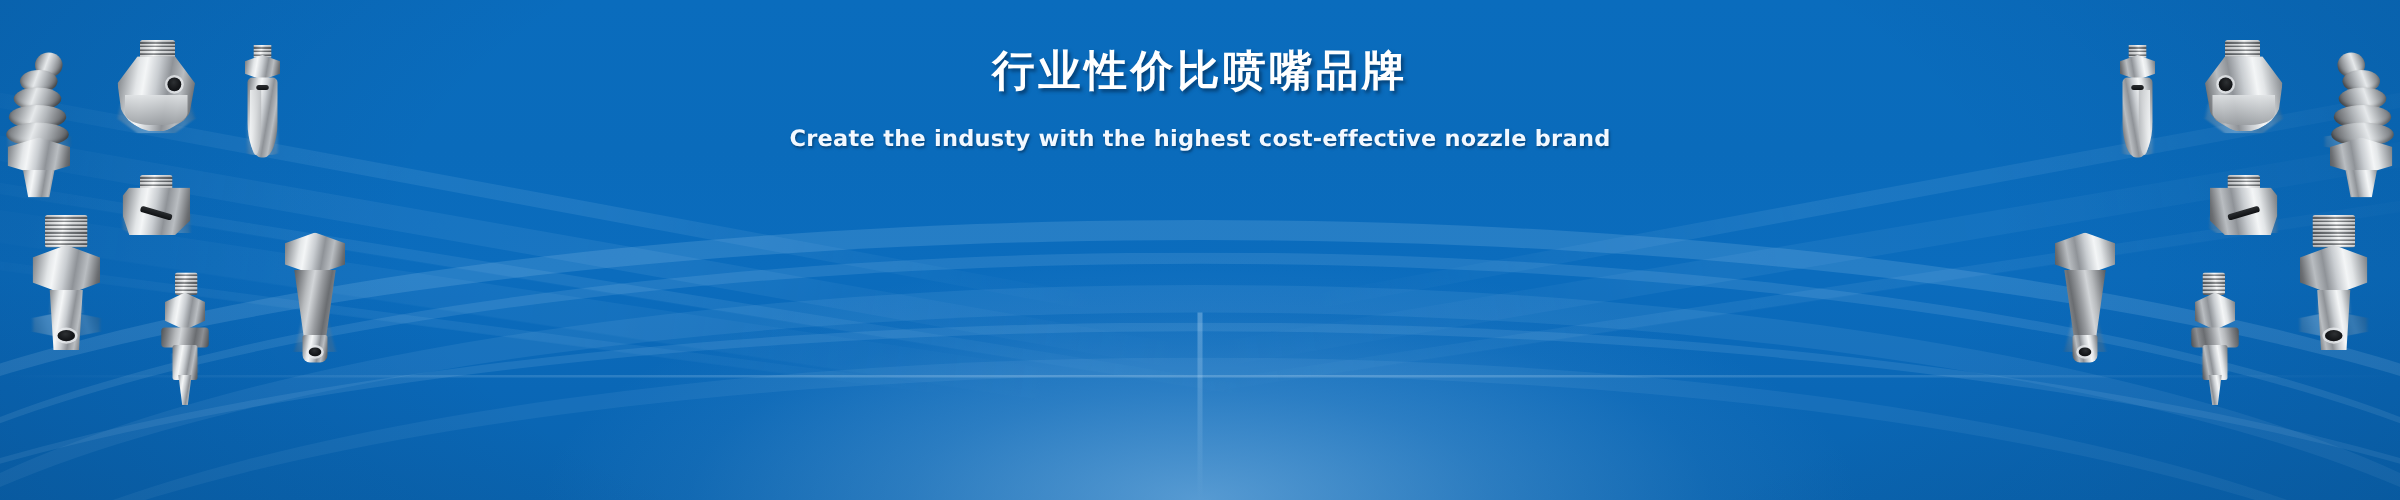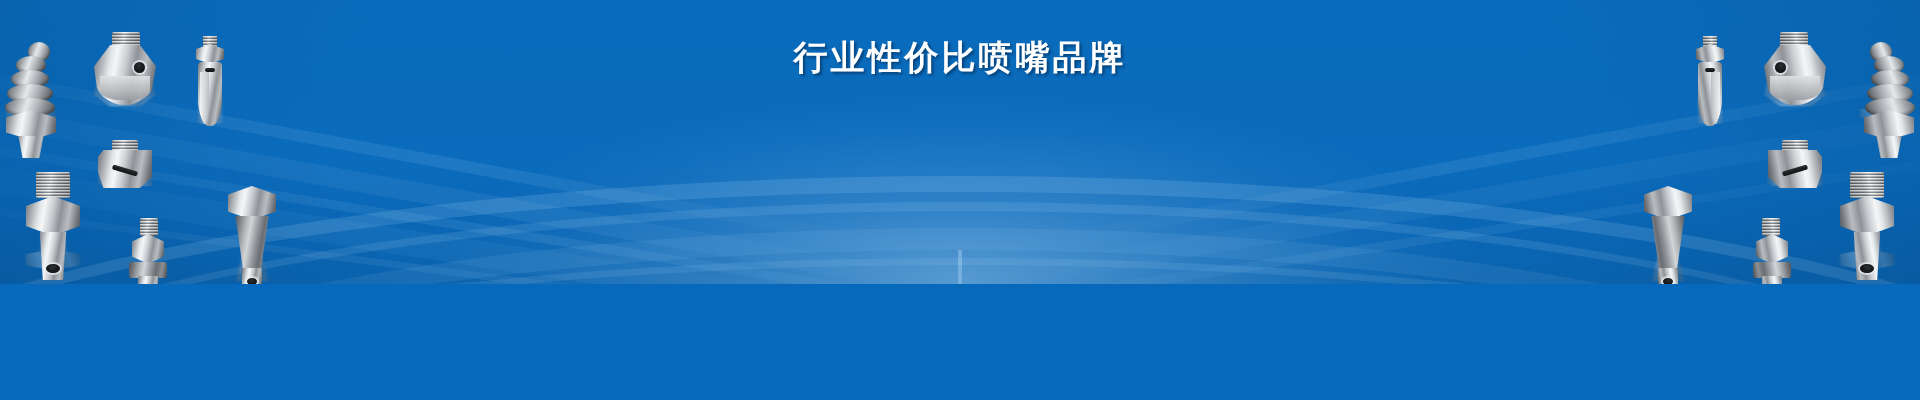--- a/index.html
+++ b/index.html
@@ -6,21 +6,21 @@
   * { margin:0; padding:0; box-sizing:border-box; }
   html, body {
     width:1920px; height:400px;
     overflow:hidden;
     font-family:"Liberation Sans", "DejaVu Sans", sans-serif;
     background:#0769bc;
   }
 
   .banner {
     position:relative;
-    width:1920px; height:284px;
+    width:1920px; height:400px;
     overflow:hidden;
     background:
       radial-gradient(ellipse 620px 230px at 50% 100%,
          rgba(150,200,240,0.55) 0%,
          rgba(120,180,230,0.30) 38%,
          rgba(90,160,220,0.10) 66%,
          rgba(0,0,0,0) 85%),
       linear-gradient(180deg,
          #0a6cbd 0%,
          #0a6bbb 30%,
@@ -333,15 +333,16 @@
     <div class="metal-dark" style="position:absolute; left:10px; top:30px; width:36px; height:56px; clip-path:polygon(4% 0%,96% 0%,74% 100%,26% 100%);"></div>
     <div class="metal" style="position:absolute; left:18px; top:82px; width:20px; height:22px; border-radius:2px 2px 6px 6px;"></div>
     <div class="orifice" style="left:23px; top:92px; width:10px; height:7px;"></div>
   </div>
   <div class="reflection" style="left:1640px; top:298px; width:56px; height:112px;">
     <div class="metal-dark" style="position:absolute; left:10px; top:30px; width:36px; height:56px; clip-path:polygon(4% 0%,96% 0%,74% 100%,26% 100%);"></div>
   </div>
 
   <div class="text-block">
     <div class="headline">行业性价比喷嘴品牌</div>
+    <div class="subline">Create the industy with the highest cost-effective nozzle brand</div>
   </div>
 
 </div>
 
 </body></html>

